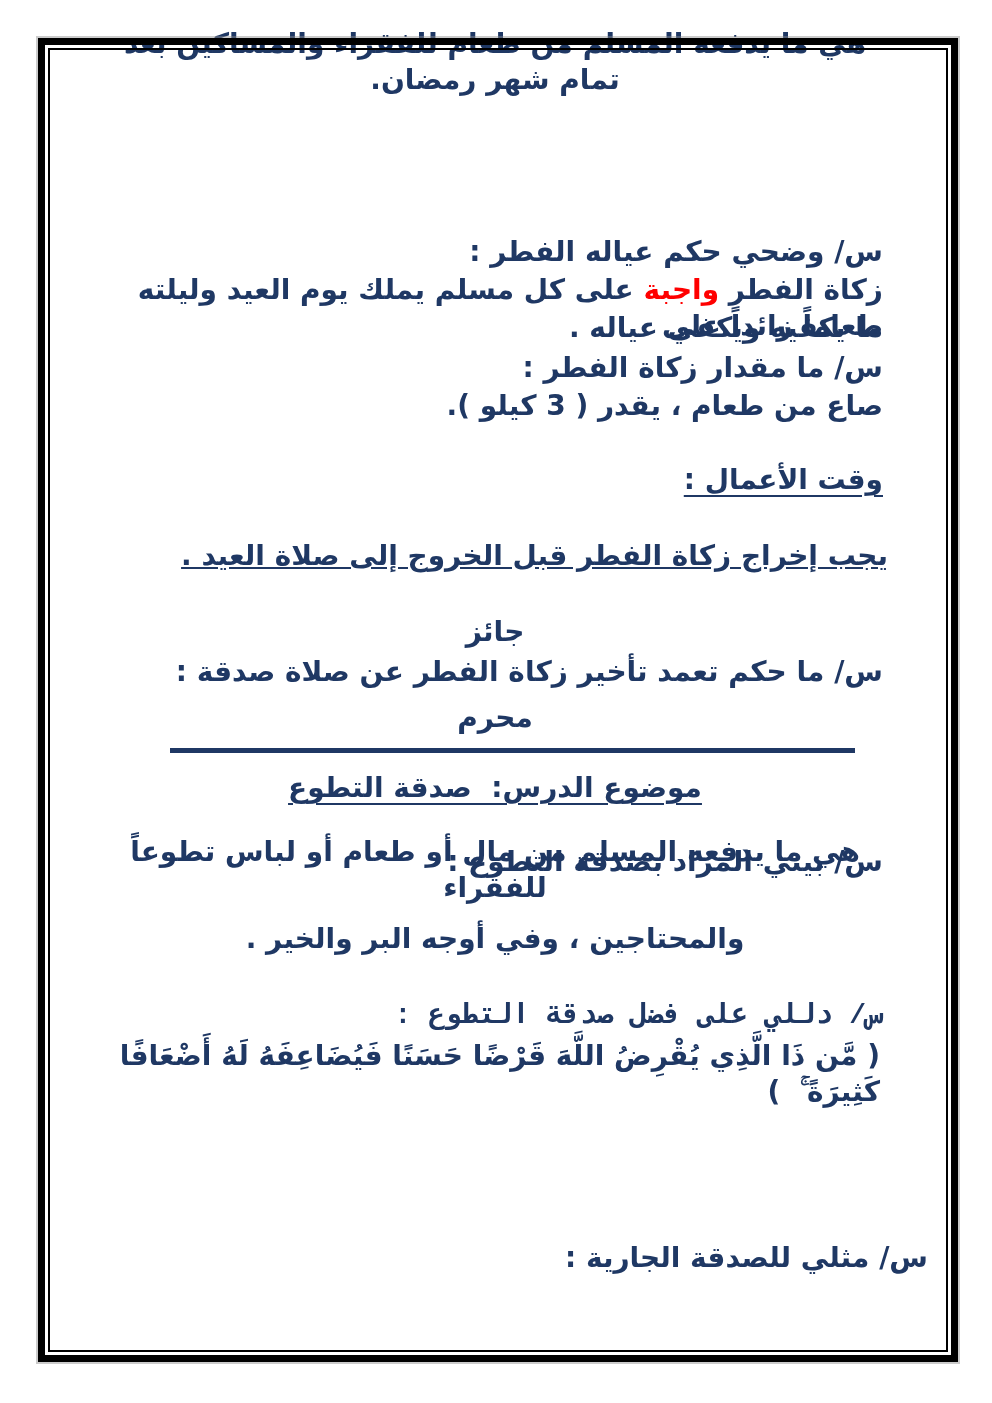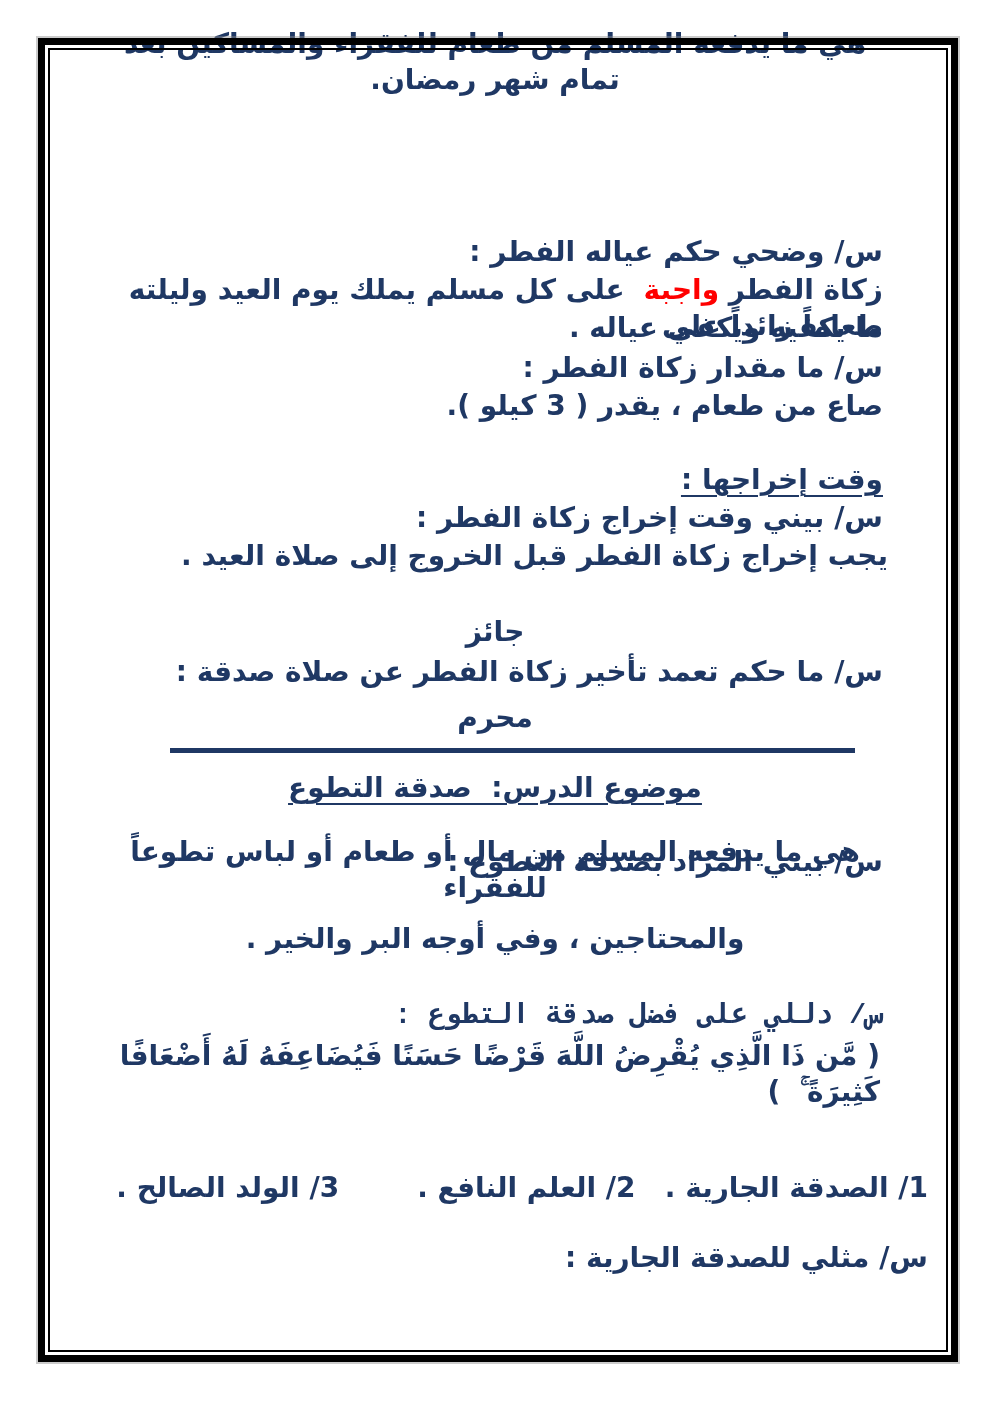--- a/index.html
+++ b/index.html
@@ -41,35 +41,35 @@
     color:var(--c-navy,#1f3864);
   }
   .align-right{text-align:right;padding-right:55px;padding-left:20px;}
   .align-right-tight{text-align:right;padding-right:10px;padding-left:20px;}
   .align-center{text-align:center;padding:0 40px;}
   .navy{color:var(--c-navy,#1f3864);}
   .orange{color:var(--c-orange,#bc5a16);}
   .purple{color:var(--c-purple,#7030a0);}
   .green{color:var(--c-green,#00b050);}
   .blue{color:var(--c-blue,#1e6fc4);}
-  .red{color:var(--c-red,#ff0000);margin-left:9px;}
+  .red{color:var(--c-red,#ff0000);}
   .underlined{
     text-decoration:underline;
     text-decoration-thickness:2px;
     text-underline-offset:6px;
   }
   .intro{top:26px;font-size:29px;}
   .q-hukm{top:234px;}
   .a-hukm-1{top:272px;}
   .a-hukm-2{top:310px;}
   .q-miqdar{top:350px;}
   .a-miqdar{top:388px;}
   .h-waqt{top:462px;}
   .q-waqt{top:500px;}
-  .a-waqt{top:538px;padding-right:50px;}
+  .a-waqt{top:538px;padding-right:50px;text-decoration:underline;}
   .q-taqdim{top:576px;}
   .a-taqdim{top:614px;}
   .q-takhir{top:654px;}
   .a-takhir{top:700px;}
   .divider{
     position:absolute;top:748px;left:118px;width:685px;height:5px;
     background:var(--c-navy,#1f3864);
   }
   .lesson-title{top:770px;font-size:29px;}
   .q-def{top:844px;}
@@ -91,23 +91,22 @@
   <p class="q-hukm align-right orange">س/ وضحي حكم عياله الفطر :</p>
 
   <p class="a-hukm-1 align-right navy"><span>زكاة الفطر </span><span class="red">واجبة</span><span> على كل مسلم يملك يوم العيد وليلته طعاماً زائداً على</span></p>
 
   <p class="a-hukm-2 align-right navy">ما يكفيه ويكفي عياله .</p>
 
   <p class="q-miqdar align-right orange">س/ ما مقدار زكاة الفطر :</p>
 
   <p class="a-miqdar align-right navy">صاع من طعام ، يقدر ( 3 كيلو ).</p>
 
-  <p class="h-waqt align-right purple underlined">وقت إخراجها :</p>
+  <p class="h-waqt align-right purple underlined">وقت الأعمال :</p>
 
-  <p class="q-waqt align-right orange">س/ بيني وقت إخراج زكاة الفطر :</p>
 
   <p class="a-waqt align-right navy">يجب إخراج زكاة الفطر قبل الخروج إلى صلاة العيد .</p>
 
 
   <p class="a-taqdim align-center navy">جائز</p>
 
   <p class="q-takhir align-right orange">س/ ما حكم تعمد تأخير زكاة الفطر عن صلاة صدقة :</p>
 
   <p class="a-takhir align-center navy">محرم</p>
 
@@ -119,21 +118,20 @@
 
   <p class="a-def-1 align-center blue">هي ما يدفعه المسلم من مال أو طعام أو لباس تطوعاً للفقراء</p>
 
   <p class="a-def-2 align-center blue">والمحتاجين ، وفي أوجه البر والخير .</p>
 
   <p class="q-fadl align-right purple">س/ دللي على فضل صدقة التطوع :</p>
 
   <p class="a-verse align-right green">( مَّن ذَا الَّذِي يُقْرِضُ اللَّهَ قَرْضًا حَسَنًا فَيُضَاعِفَهُ لَهُ أَضْعَافًا كَثِيرَةً ۚ  )</p>
 
 
-  <p class="a-amal align-right-tight blue">1/ الصدقة الجارية .   2/ العلم النافع .        3/ الولد الصالح .</p>
 
   <p class="q-mithal align-right-tight purple">س/ مثلي للصدقة الجارية :</p>
 
 </div>
 
 <div class="frame">
   <div class="frame-inner"></div>
 </div>
 
 </body></html>

